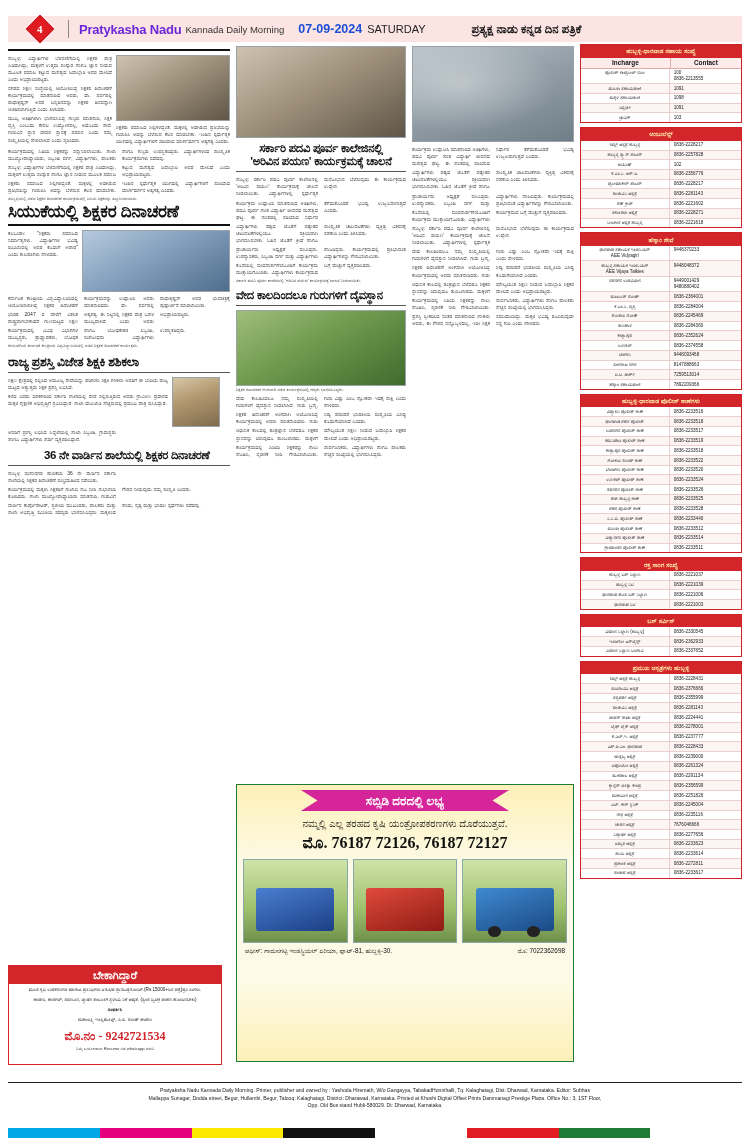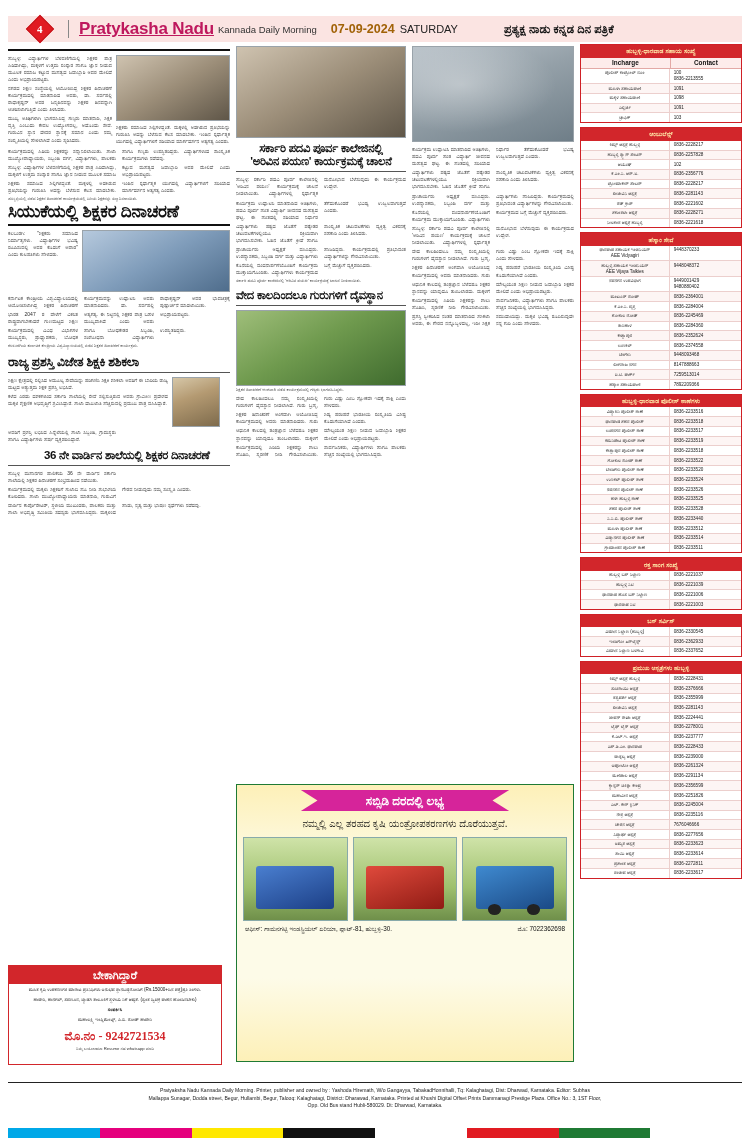--- a/index.html
+++ b/index.html
@@ -21,24 +21,24 @@
     width: 20px; height: 20px; background: #e11b22;
     transform: rotate(45deg); margin-left: 22px;
     display: flex; align-items: center; justify-content: center;
     border: 1px solid #c4161c;
   }
   .mh-diamond span {
     transform: rotate(-45deg); color: #fff; font-size: 11px; font-weight: bold;
     font-family: "Liberation Serif", serif;
   }
   .mh-sep { width: 1px; height: 18px; background:#888; margin: 0 10px 0 18px; }
-  .mh-title { font-size: 17px; font-weight: bold; color:#be185d; letter-spacing:-0.2px;
-              font-family: "Liberation Sans", sans-serif; text-decoration: underline; }
+  .mh-title { font-size: 13px; font-weight: bold; color:#6d28d9; letter-spacing:-0.2px;
+              font-family: "Liberation Sans", sans-serif; }
   .mh-sub { font-size: 9.5px; color:#333; margin-left: 4px; }
-  .mh-date { font-size: 12.5px; font-weight: bold; color:#a16207; margin-left: 14px;
+  .mh-date { font-size: 12.5px; font-weight: bold; color:#1d4ed8; margin-left: 14px;
              font-family:"Liberation Sans", sans-serif;}
   .mh-day { font-size: 11px; color:#222; margin-left: 5px; }
   .mh-kn { font-size: 11.5px; color:#111; margin-left: 46px; font-weight:bold; }
   .mh-redflag {
     position:absolute; right:0; top:0; height:26px; width:166px;
     background:#e11b22; color:#fff;
     display:flex; align-items:center; justify-content:center;
     font-size:10.5px; font-weight:bold; letter-spacing:0.3px;
     clip-path: polygon(22px 0, 100% 0, 100% 100%, 0 100%);
   }
@@ -578,20 +578,21 @@
         <div class="dir-row">
           <div class="c1">ಸಂಜೀವ ಆಸ್ಪತ್ರೆ</div>
           <div class="c2">0836-2233617</div>
         </div>
       </div>
     </div>
 
   <div class="ad-maha">
     <div class="ad-banner">ಸಬ್ಸಿಡಿ ದರದಲ್ಲಿ ಲಭ್ಯ</div>
     <div class="ad-line">ನಮ್ಮಲ್ಲಿ ಎಲ್ಲ ತರಹದ ಕೃಷಿ ಯಂತ್ರೋಪಕರಣಗಳು ದೊರೆಯುತ್ತವೆ.</div>
+    <div class="ad-phone">ಮೊ. 76187 72126, 76187 72127</div>
     <div class="ad-prods">
       <div class="ad-prod">
         <div class="pr-machine pr-blue"></div>
       </div>
       <div class="ad-prod">
         <div class="pr-machine pr-red"></div>
       </div>
       <div class="ad-prod">
         <div class="pr-machine pr-trailer"></div>
         <div class="pr-wheel" style="left:24%"></div>

